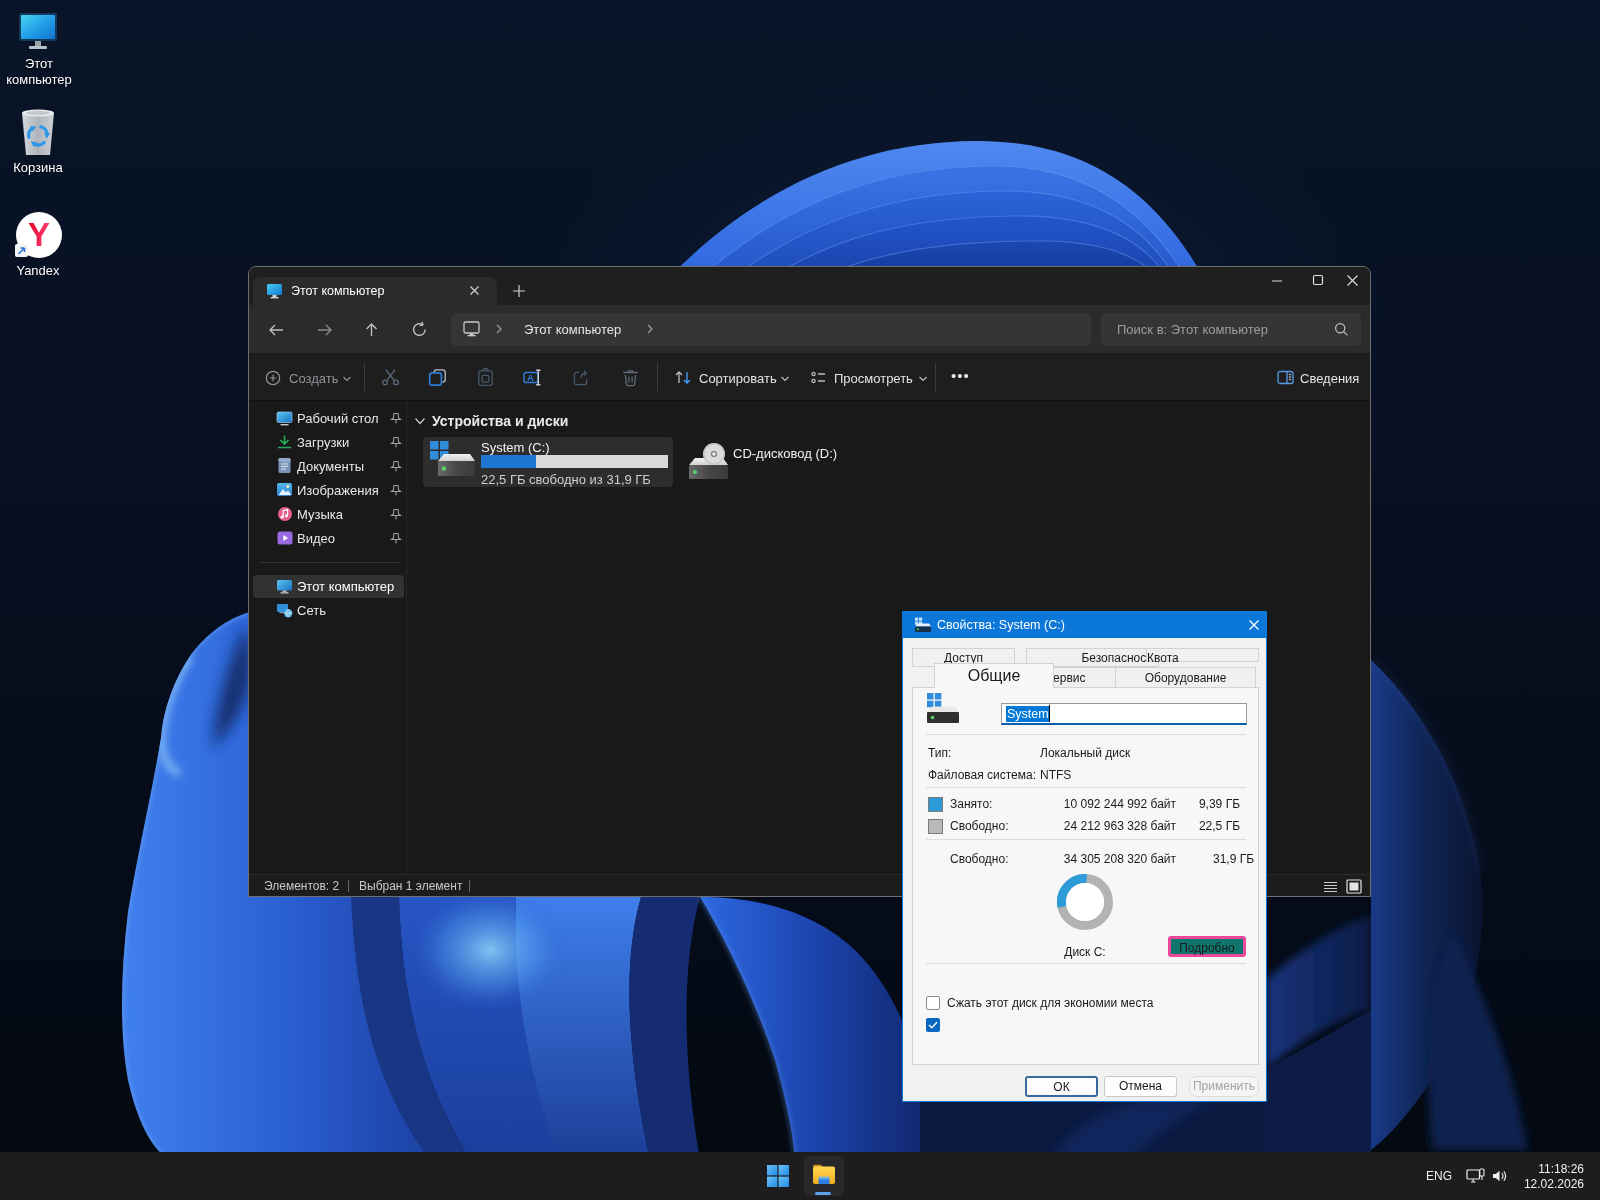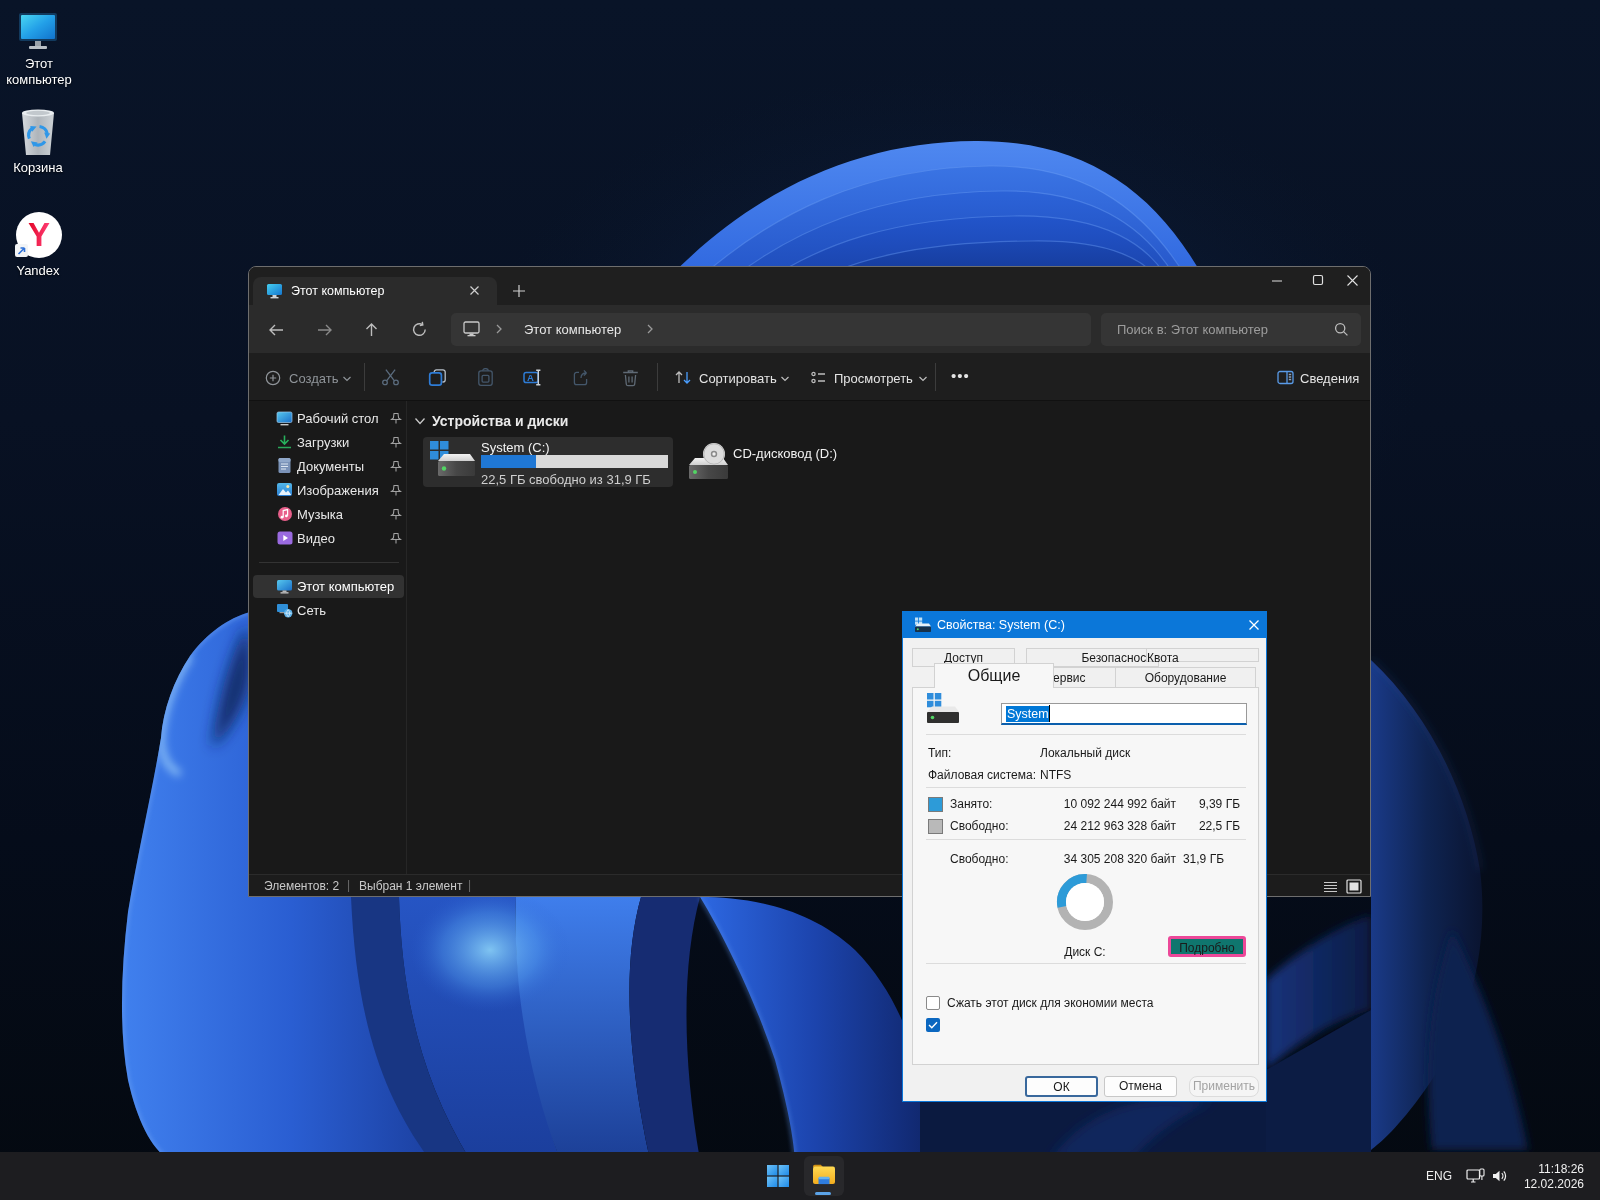--- a/index.html
+++ b/index.html
@@ -564,21 +564,21 @@
   <div class="abs" style="left:260px;top:185px;width:77px;text-align:right;">9,39 ГБ</div>
   <div class="abs" style="left:25px;top:207px;width:15px;height:15px;background:#b9b9b9;border:1px solid #7a7a7a;box-sizing:border-box;"></div>
   <div class="abs" style="left:47px;top:207px;">Свободно:</div>
   <div class="abs" style="left:130px;top:207px;width:143px;text-align:right;">24 212 963 328 байт</div>
   <div class="abs" style="left:260px;top:207px;width:77px;text-align:right;">22,5 ГБ</div>
 
   <div class="abs" style="left:23px;top:227px;width:320px;height:1px;background:#dcdcdc;"></div>
 
   <div class="abs" style="left:47px;top:240px;">Свободно:</div>
   <div class="abs" style="left:130px;top:240px;width:143px;text-align:right;">34 305 208 320 байт</div>
-  <div class="abs" style="left:244px;top:240px;width:77px;text-align:right;">31,9 ГБ</div>
+  <div class="abs" style="left:260px;top:240px;width:77px;text-align:center;padding-left:32px;">31,9 ГБ</div>
 
   <svg class="abs" style="left:152px;top:260px" width="60" height="60" viewBox="0 0 60 60">
     <circle cx="30" cy="30" r="23.5" fill="none" stroke="#b3b3b3" stroke-width="9"></circle>
     <path d="M7.01,34.89 A23.5,23.5 0 0 1 31.64,6.56" fill="none" stroke="#2d9bd8" stroke-width="9"></path>
     <circle cx="30" cy="30" r="19" fill="#ffffff"></circle>
   </svg>
   <div class="abs" style="left:132px;top:333px;width:100px;text-align:center;">Диск C:</div>
   <div class="abs" style="left:265px;top:324px;width:78px;height:21px;background:#0f766e;border:3px solid #ec4899;border-radius:3px;box-sizing:border-box;text-align:center;line-height:19px;">Подробно</div>
 
   <div class="abs" style="left:23px;top:351px;width:320px;height:1px;background:#dcdcdc;"></div>

